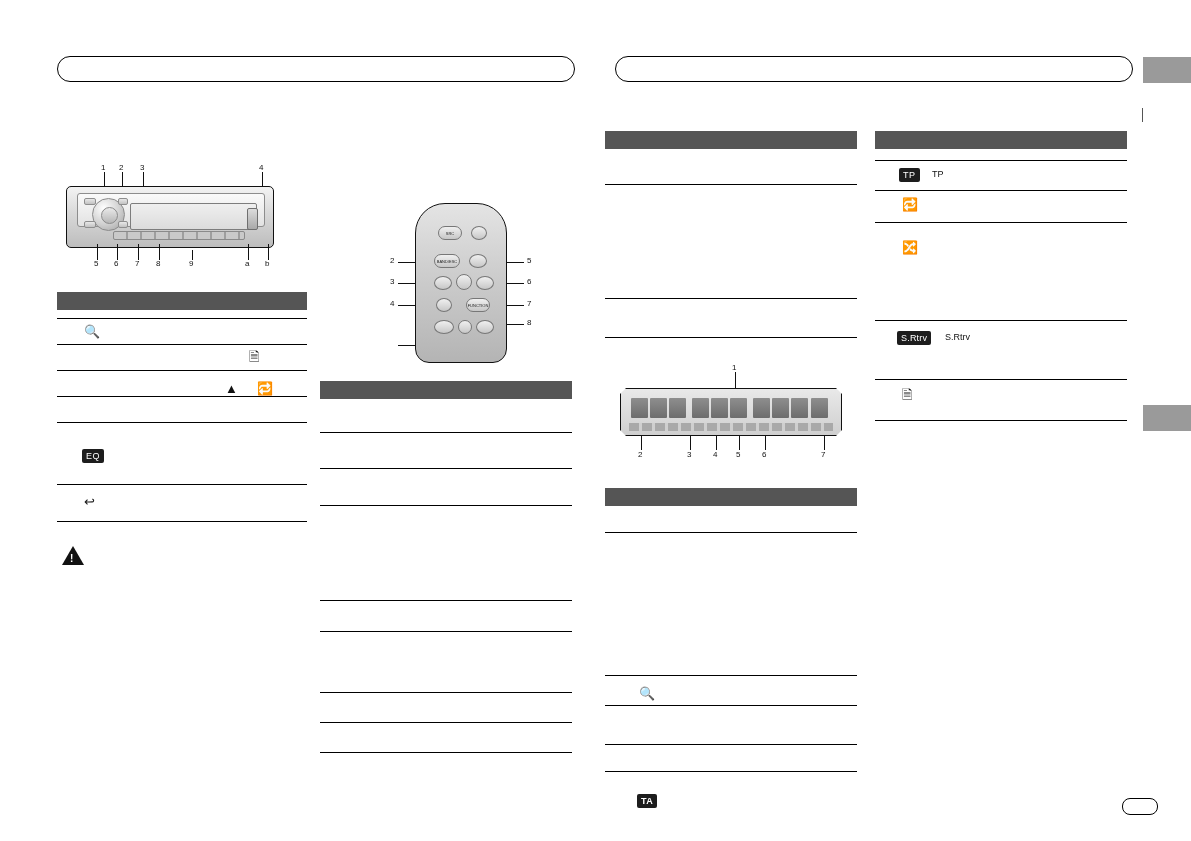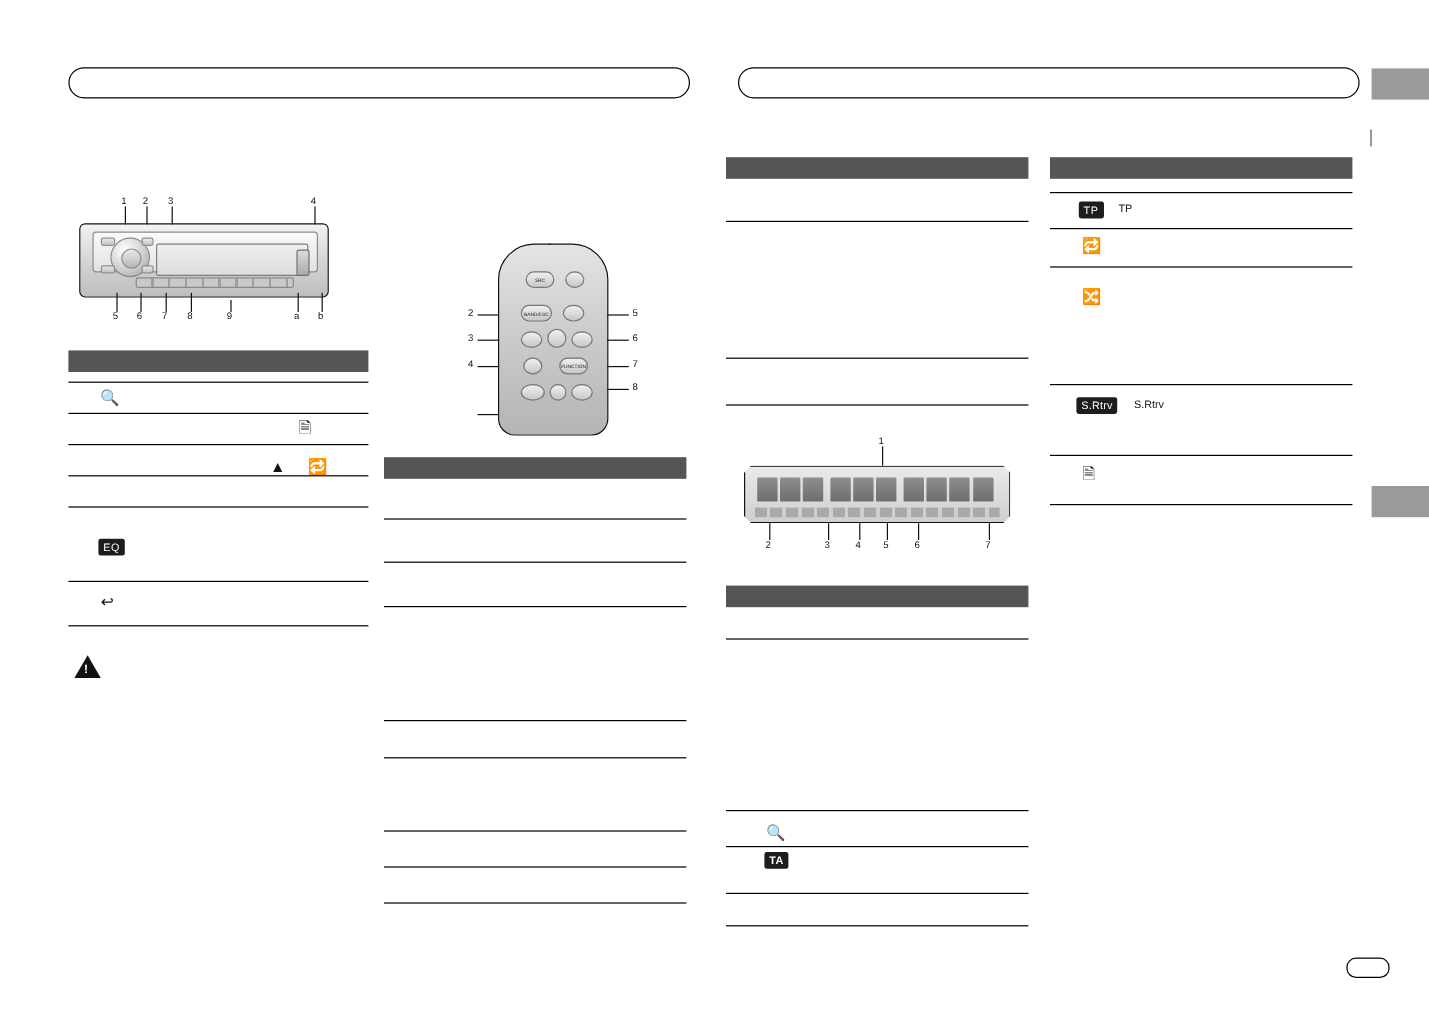--- a/index.html
+++ b/index.html
@@ -488,21 +488,21 @@
   <span class="txt" style="left:615px; top:540px;"></span>
 
   <div class="rule" style="left:605px; top:675px; width:252px;"></div>
   <span class="glyph" style="left:639px; top:687px;">🔍</span>
   <span class="txt" style="left:662px; top:688px;"></span>
 
   <div class="rule" style="left:605px; top:705px; width:252px;"></div>
   <span class="txt" style="left:615px; top:713px;"></span>
 
   <div class="rule" style="left:605px; top:744px; width:252px;"></div>
-  <span class="badge" style="left:637px; top:710px;font-weight:bold;">TA</span>
+  <span class="badge" style="left:637px; top:794px;font-weight:bold;">TA</span>
 
   <div class="rule" style="left:605px; top:771px; width:252px;"></div>
 
   <div class="sect-bar" style="left:875px; top:131px; width:252px; height:18px;">
     <span class="txt" style="left:8px; top:4px; color:#fff;"></span>
   </div>
 
   <div class="rule" style="left:875px; top:160px; width:252px;"></div>
   <span class="badge" style="left:899px; top:168px;">TP</span>
   <span class="txt" style="left:932px; top:169px;">TP</span>

